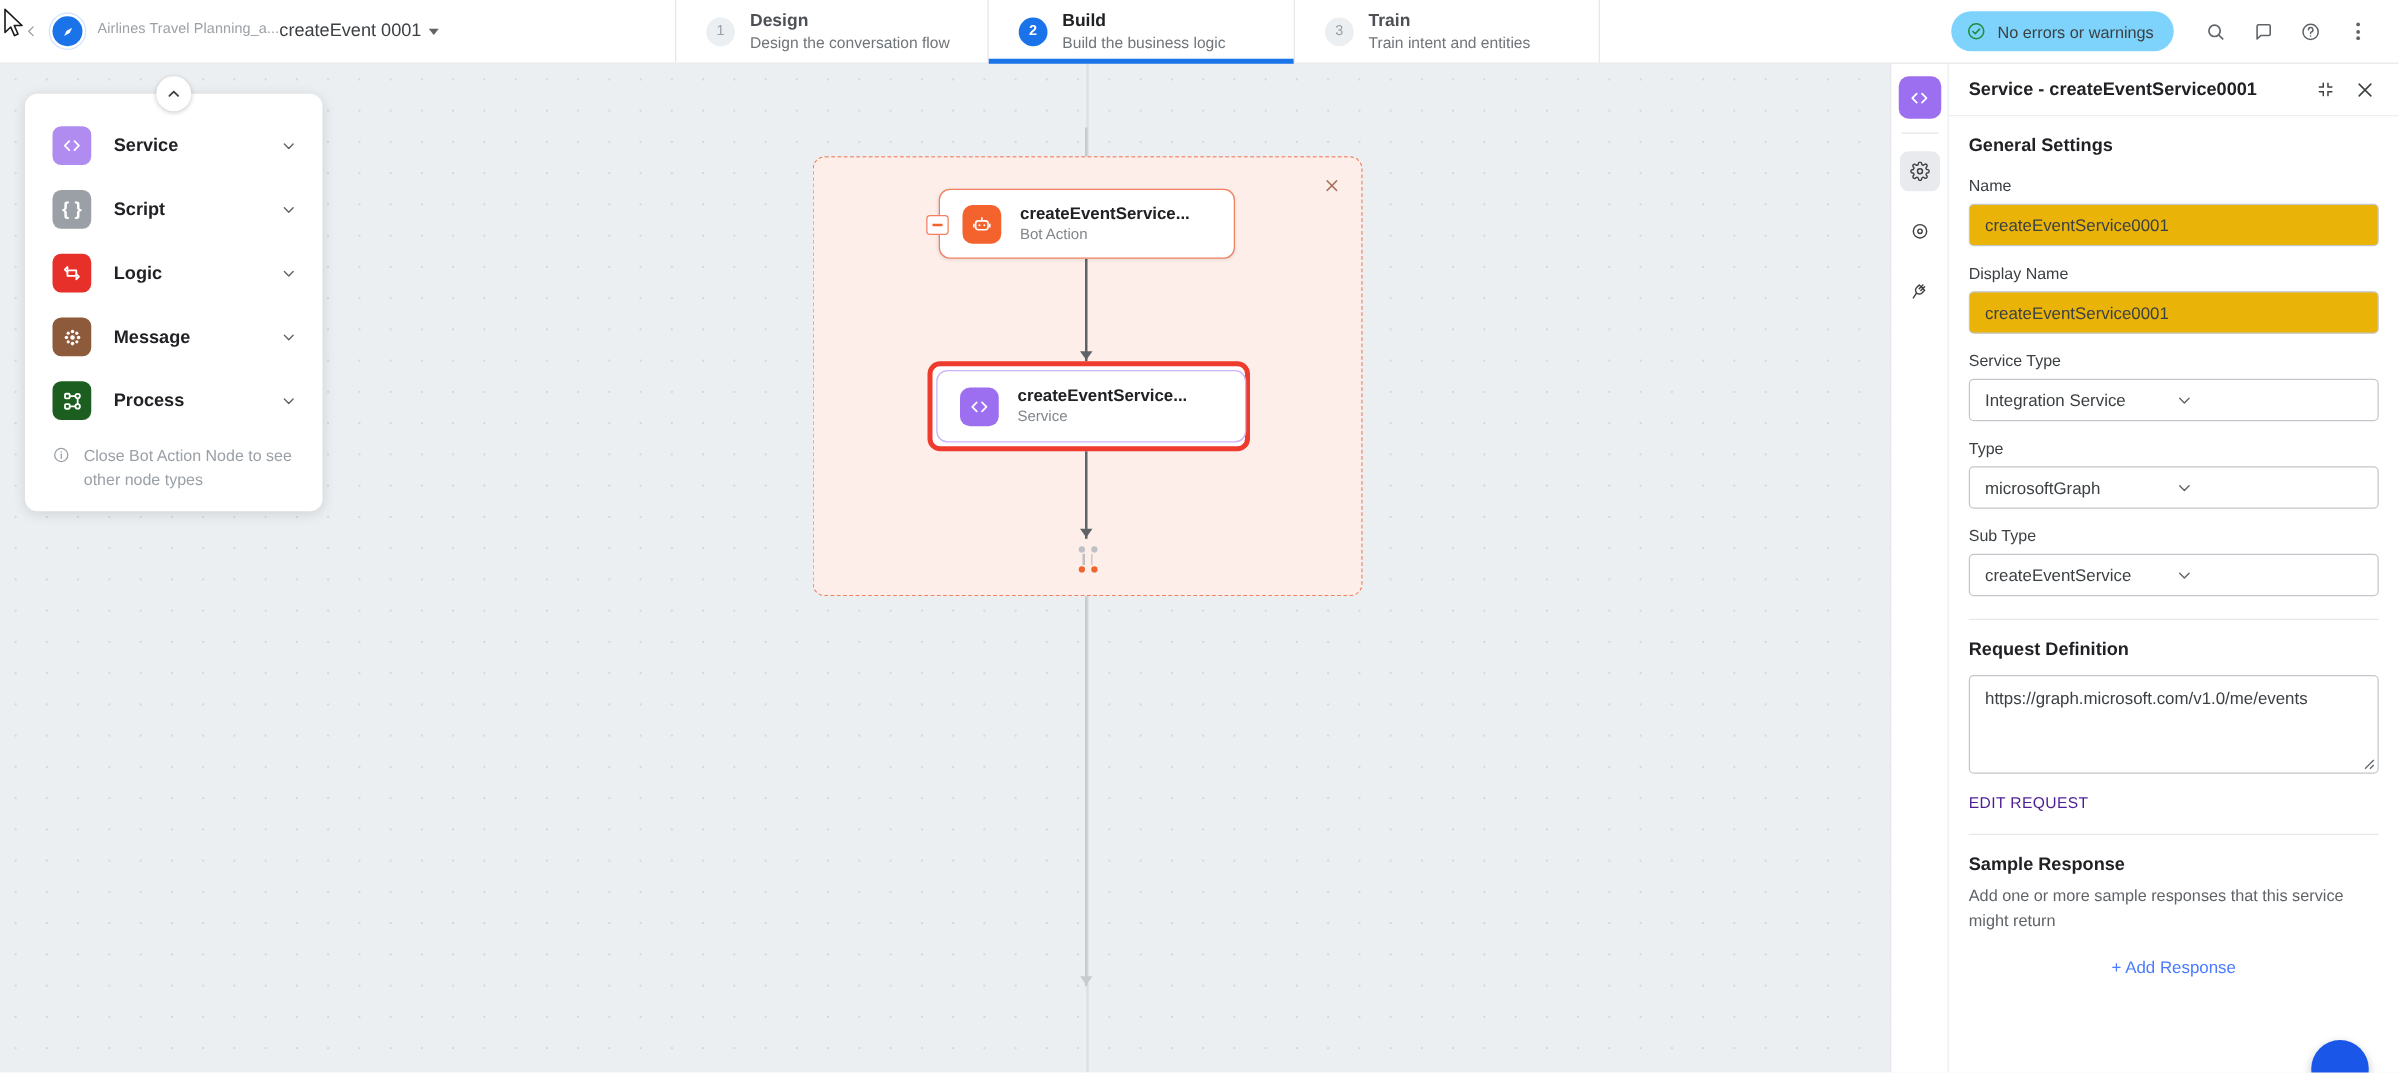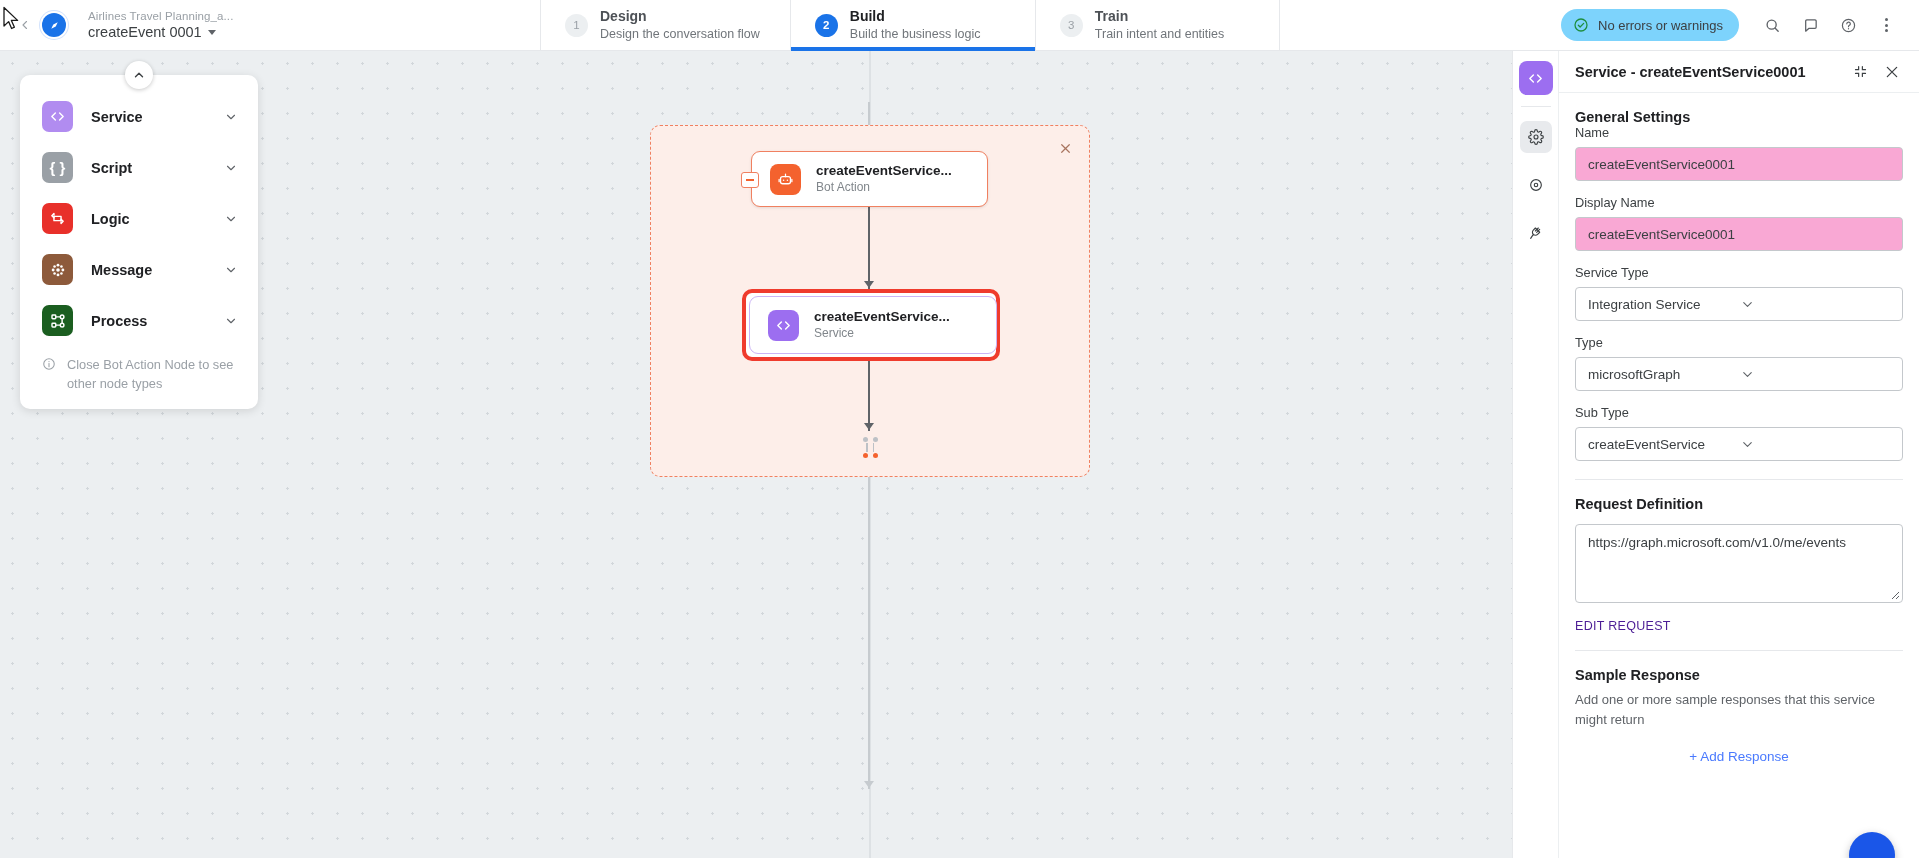--- a/index.html
+++ b/index.html
@@ -34,21 +34,21 @@
     color: #9aa0a6; font-size: 15px; cursor: pointer;
     margin-right: 6px;
   }
   .bot-avatar {
     width: 24px; height: 24px; border-radius: 50%;
     background: #1a73e8; flex: none; margin-right: 12px;
     display: flex; align-items: center; justify-content: center;
     box-shadow: 0 0 0 2px #fff, 0 0 0 3px #d3e3fd;
   }
   .bot-avatar svg { width: 13px; height: 13px; }
-  .bot-meta { display: flex; flex-direction: column; justify-content: center; line-height: 1.25; margin-left: 10px; }
+  .bot-meta { display: flex; justify-content: center; line-height: 1.25; }
   .bot-project {
     font-size: 11.5px; color: #9aa0a6; letter-spacing: .1px;
     max-width: 230px; overflow: hidden; white-space: nowrap; text-overflow: ellipsis;
   }
   .bot-name-row { display: flex; align-items: center; gap: 6px; cursor: pointer; }
   .bot-name { font-size: 14.5px; color: #3c4043; }
   .caret-down {
     width: 0; height: 0; border-left: 4.5px solid transparent;
     border-right: 4.5px solid transparent; border-top: 5px solid #5f6368;
   }
@@ -268,27 +268,27 @@
     height: 42px; display: flex; align-items: center;
     padding: 0 14px 0 16px; border-bottom: 1px solid #eceff1; flex: none;
   }
   .rp-title { font-size: 14.5px; font-weight: bold; color: #202124; flex: 1; }
   .rp-hicon {
     width: 26px; height: 26px; display: flex; align-items: center; justify-content: center;
     color: #3c4043; cursor: pointer; margin-left: 6px;
   }
   .rp-scroll { flex: 1; overflow: hidden; padding: 16px 16px 0 16px; }
 
-  .sec-title { font-size: 14.5px; font-weight: bold; color: #202124; margin-bottom: 0; }
+  .sec-title { font-size: 14.5px; font-weight: bold; color: #202124; margin-bottom: 16px; }
   .field { margin-bottom: 14px; }
   .field-label { font-size: 12.8px; color: #3c4043; margin-bottom: 7px; }
   .field-input {
     width: 100%; height: 34px; border: 1px solid #c4c8cc; border-radius: 4px;
     padding: 0 12px; font-size: 13.5px; color: #3c4043;
-    font-family: "Liberation Sans", sans-serif; background: #f9a8d4;
+    font-family: "Liberation Sans", sans-serif; background: #eab308;
     display: flex; align-items: center;
   }
   .field-select {
     width: 100%; height: 34px; border: 1px solid #c4c8cc; border-radius: 4px;
     padding: 0 10px 0 12px; font-size: 13.5px; color: #3c4043;
     display: flex; align-items: center; cursor: pointer;
   }
   .field-select span { flex: 1; }
   .field-select .chev { color: #5f6368; display: flex; }
 

